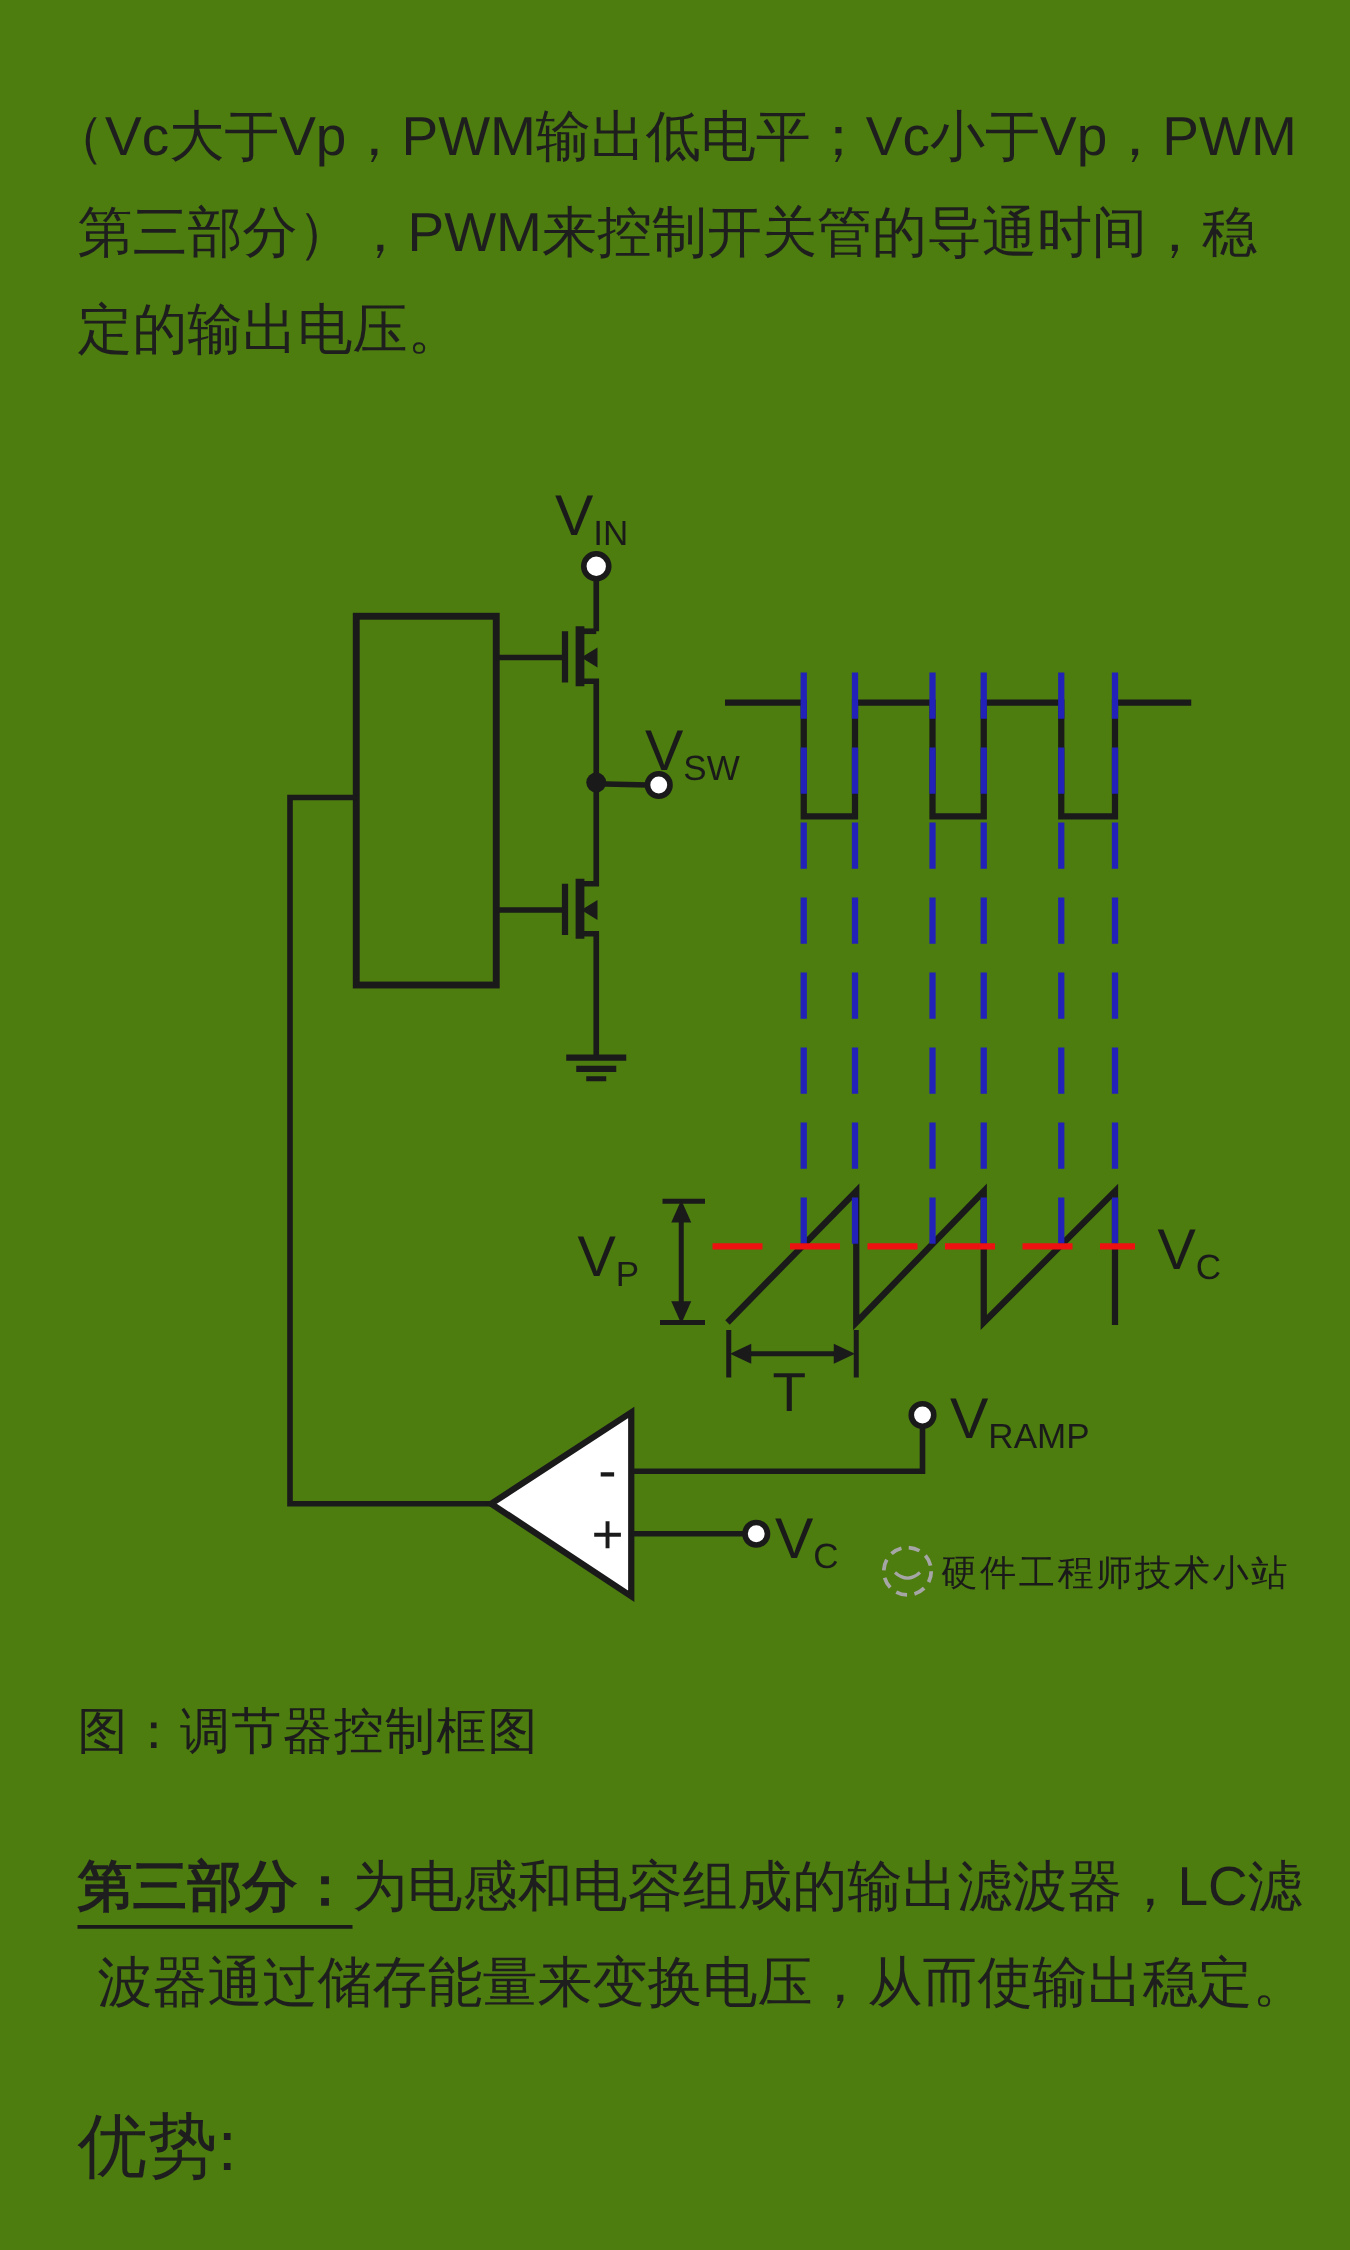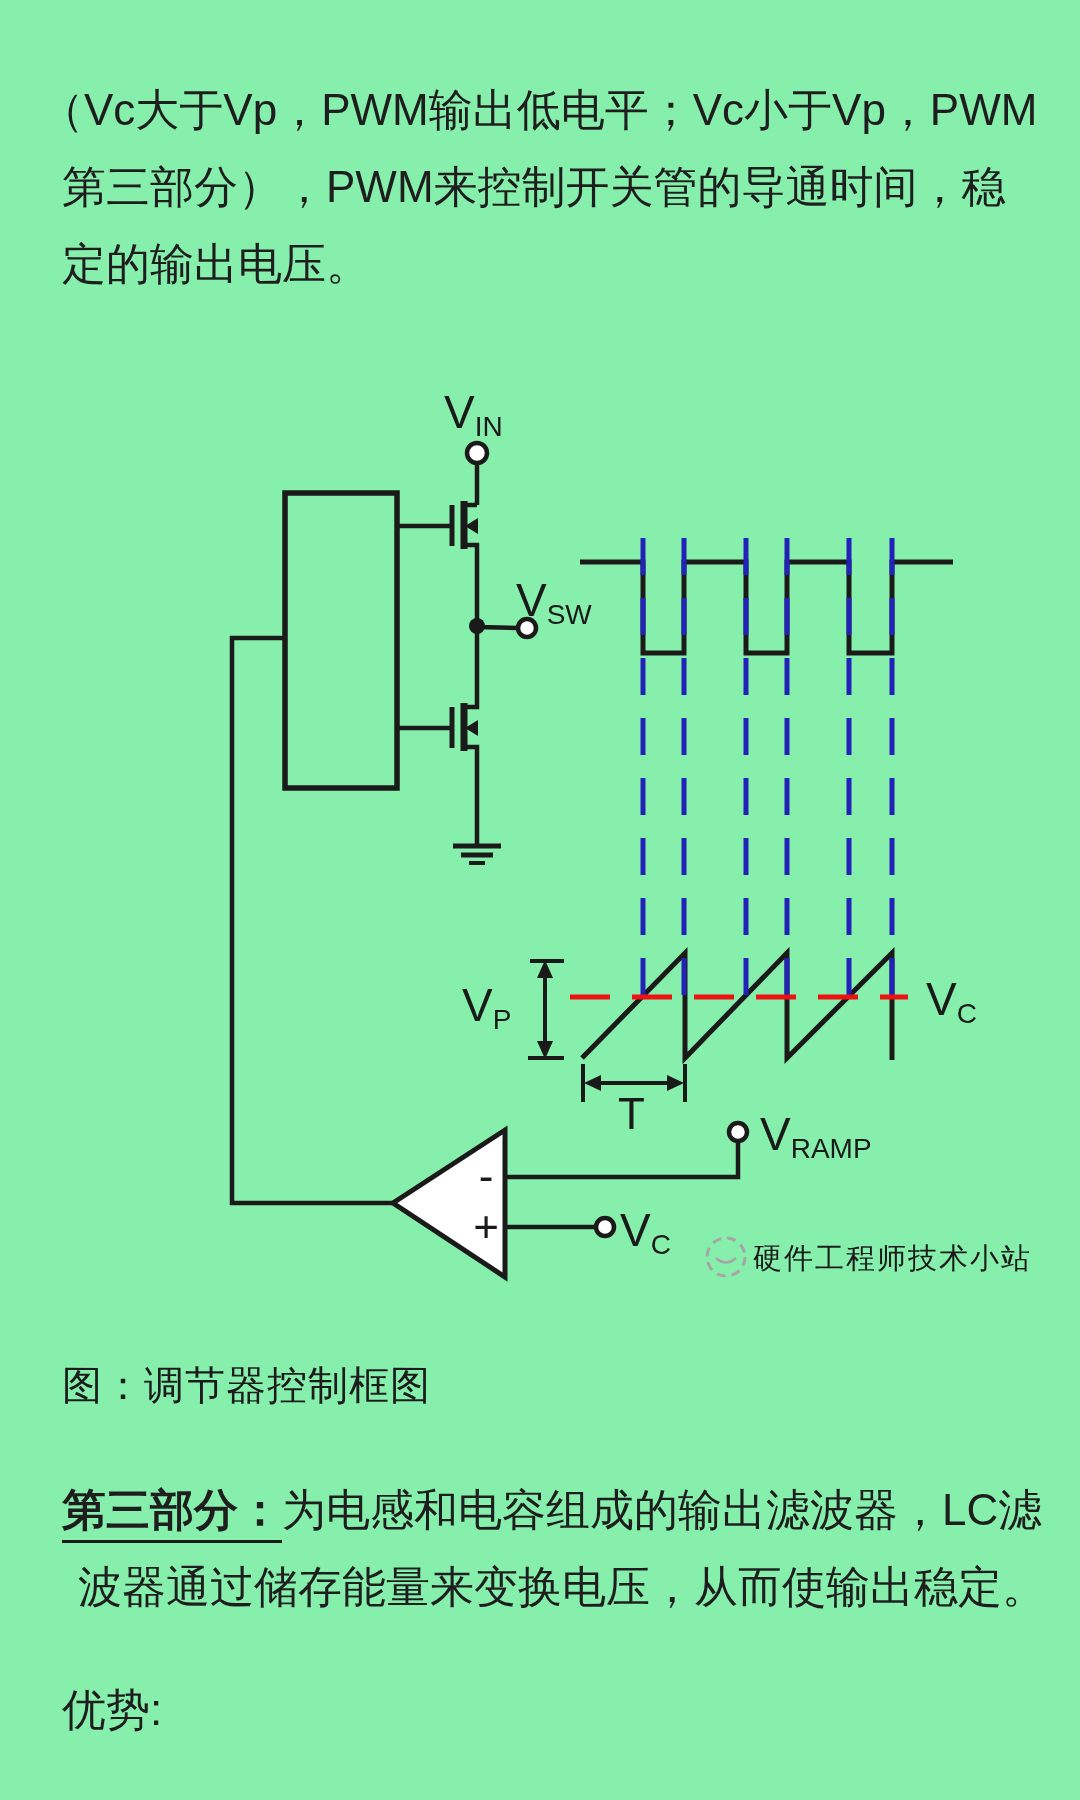--- a/index.html
+++ b/index.html
@@ -1,30 +1,30 @@
 <!DOCTYPE html>
 <html><head>
 <meta charset="utf-8">
 <style>
   html,body{margin:0;padding:0;}
   body{
     width:1080px;height:1800px;position:relative;background:#ffffff;
     font-family:"Liberation Sans","DejaVu Sans",sans-serif;
     overflow:hidden;
   }
-  .page{position:absolute;inset:0;background:#86efac;}
+  .page{position:absolute;inset:0;background:#4d7c0f;}
   .txtline{
     position:absolute;white-space:nowrap;color:#1e1e1e;
     font-size:44px;line-height:1.18;letter-spacing:0px;
   }
   .caption{font-size:40px;letter-spacing:1px;color:#1c1c1c;}
   .lead{
     font-weight:bold;border-bottom:3px solid #1a1a1a;padding-bottom:6px;
   }
-  .advh{font-size:44px;color:#1e1e1e;}
+  .advh{font-size:56px;color:#1e1e1e;}
   svg.diagram{position:absolute;left:0;top:0;width:1080px;height:1800px;}
   svg text{fill:#1a1a1a;font-family:"Liberation Sans","DejaVu Sans",sans-serif;}
   svg .wm-text{letter-spacing:2px;}
 </style>
 </head>
 <body>
 
 <div class="page">
 
   <div class="txtline" style="left:40px;top:84px;">（Vc大于Vp，PWM输出低电平；Vc小于Vp，PWM</div>

